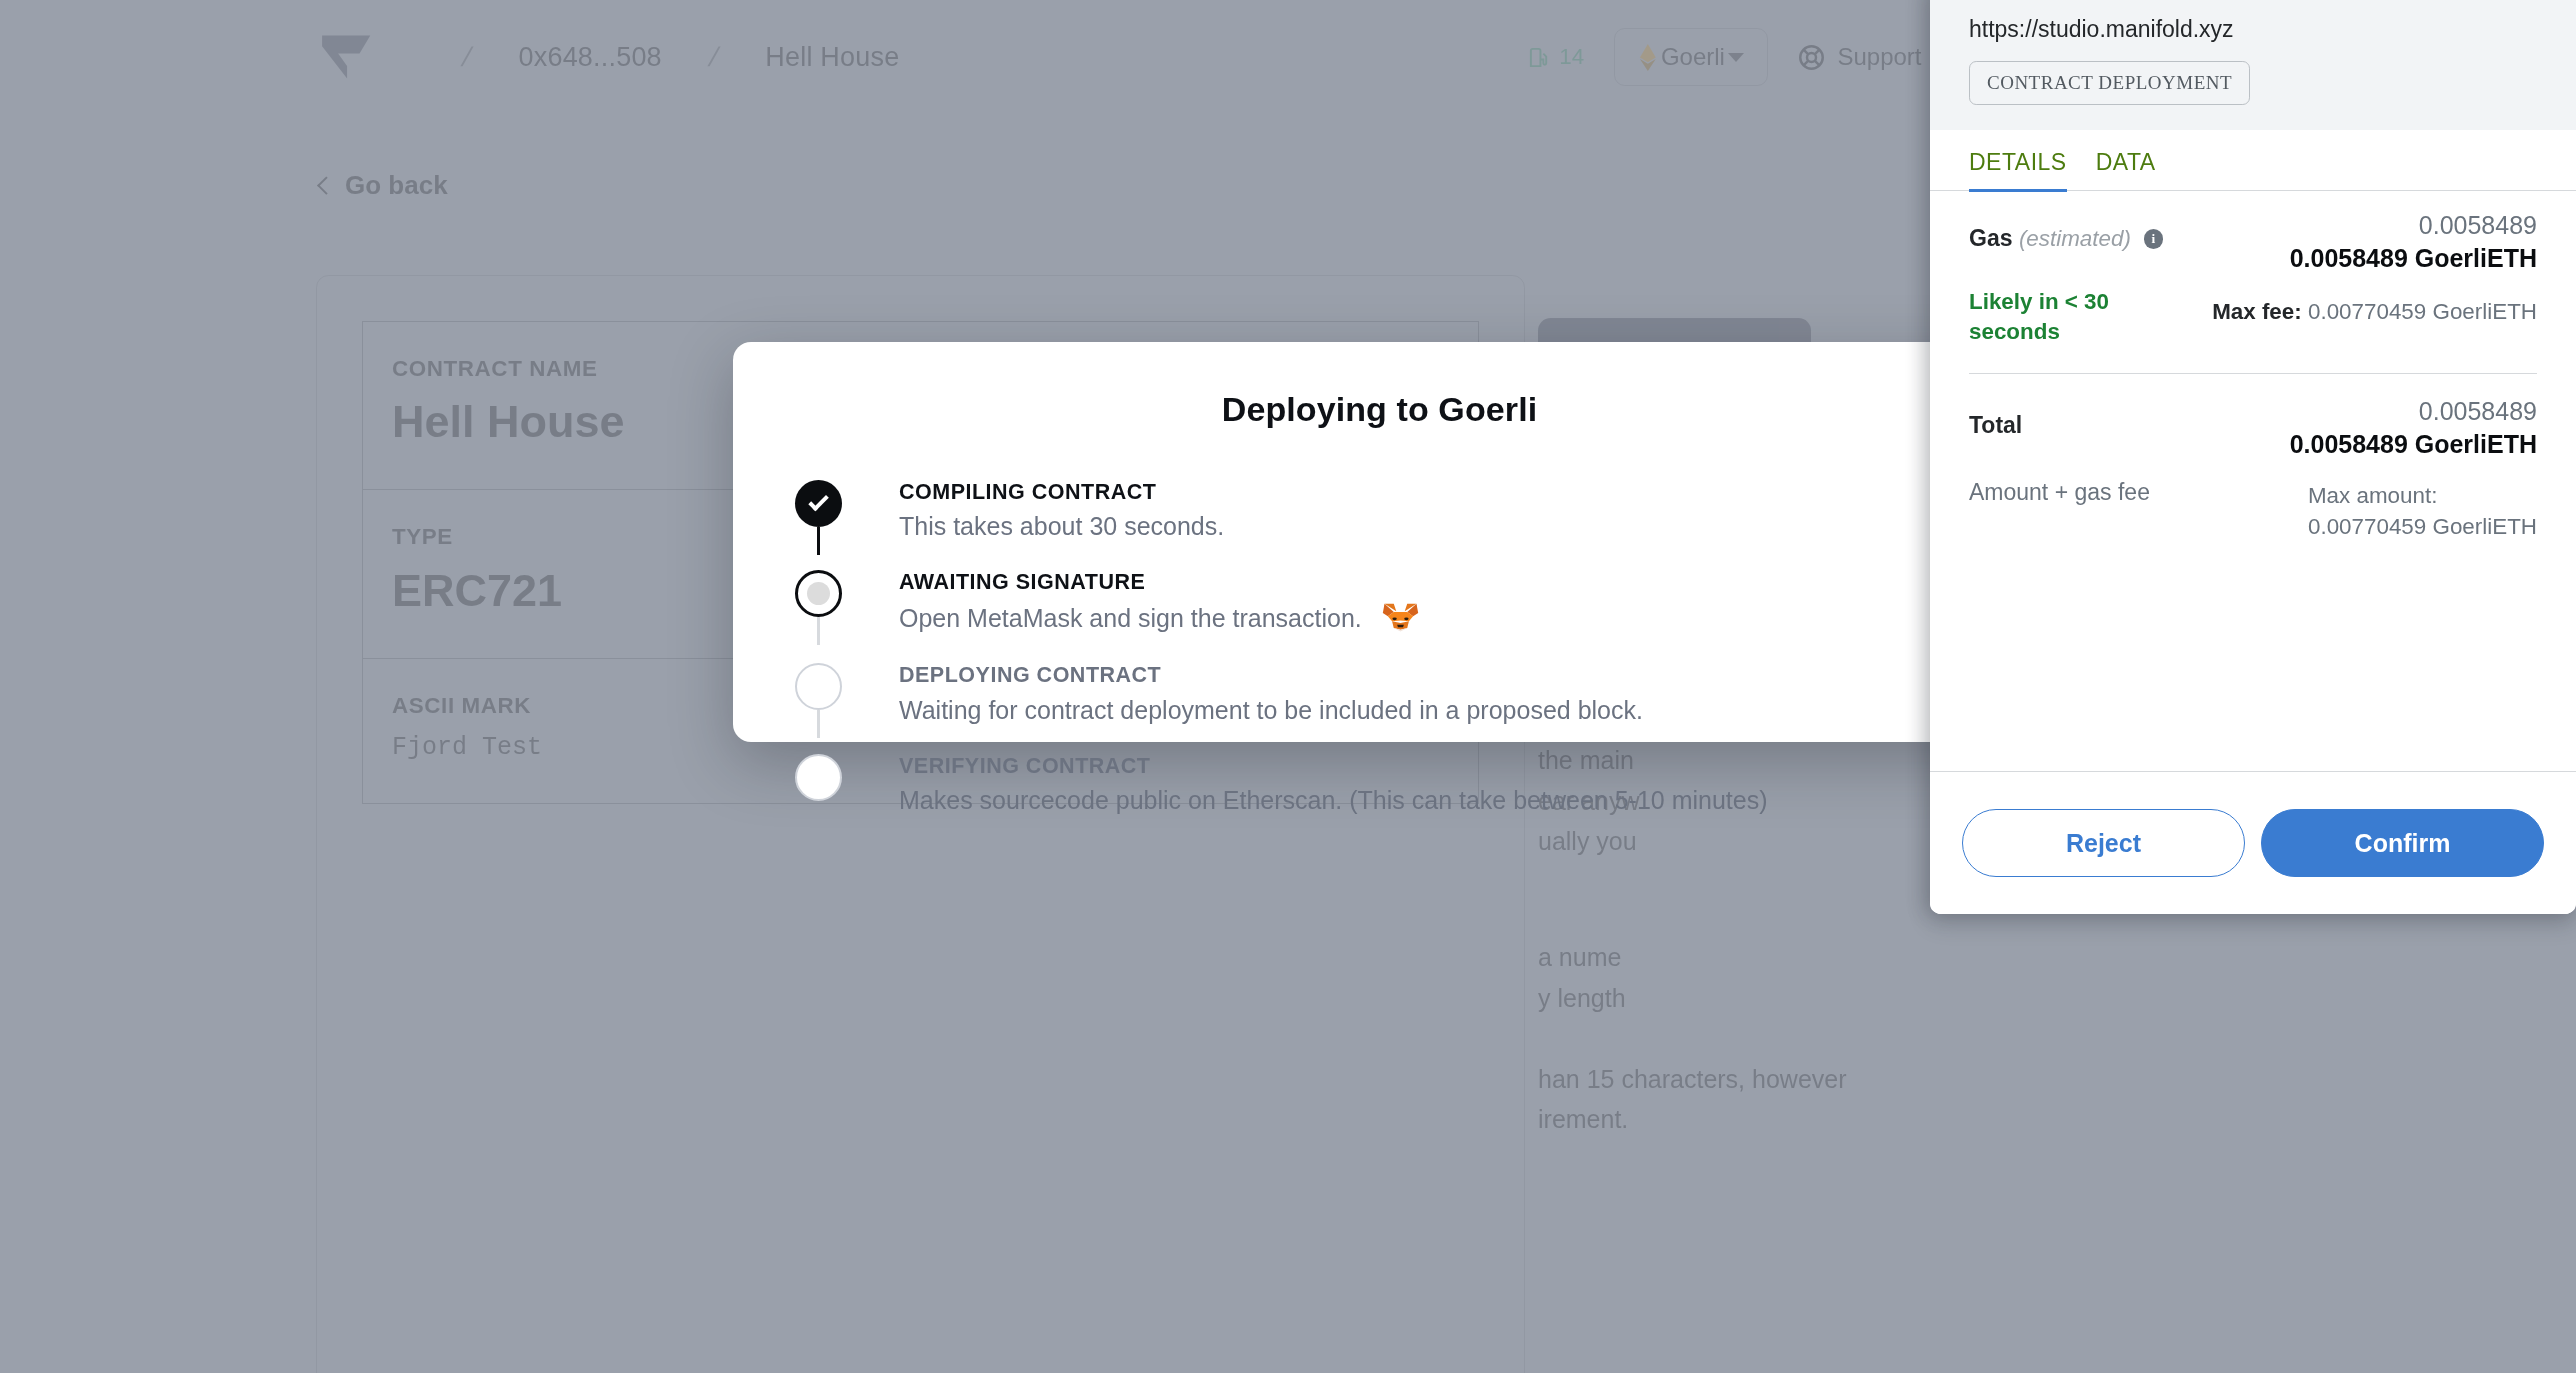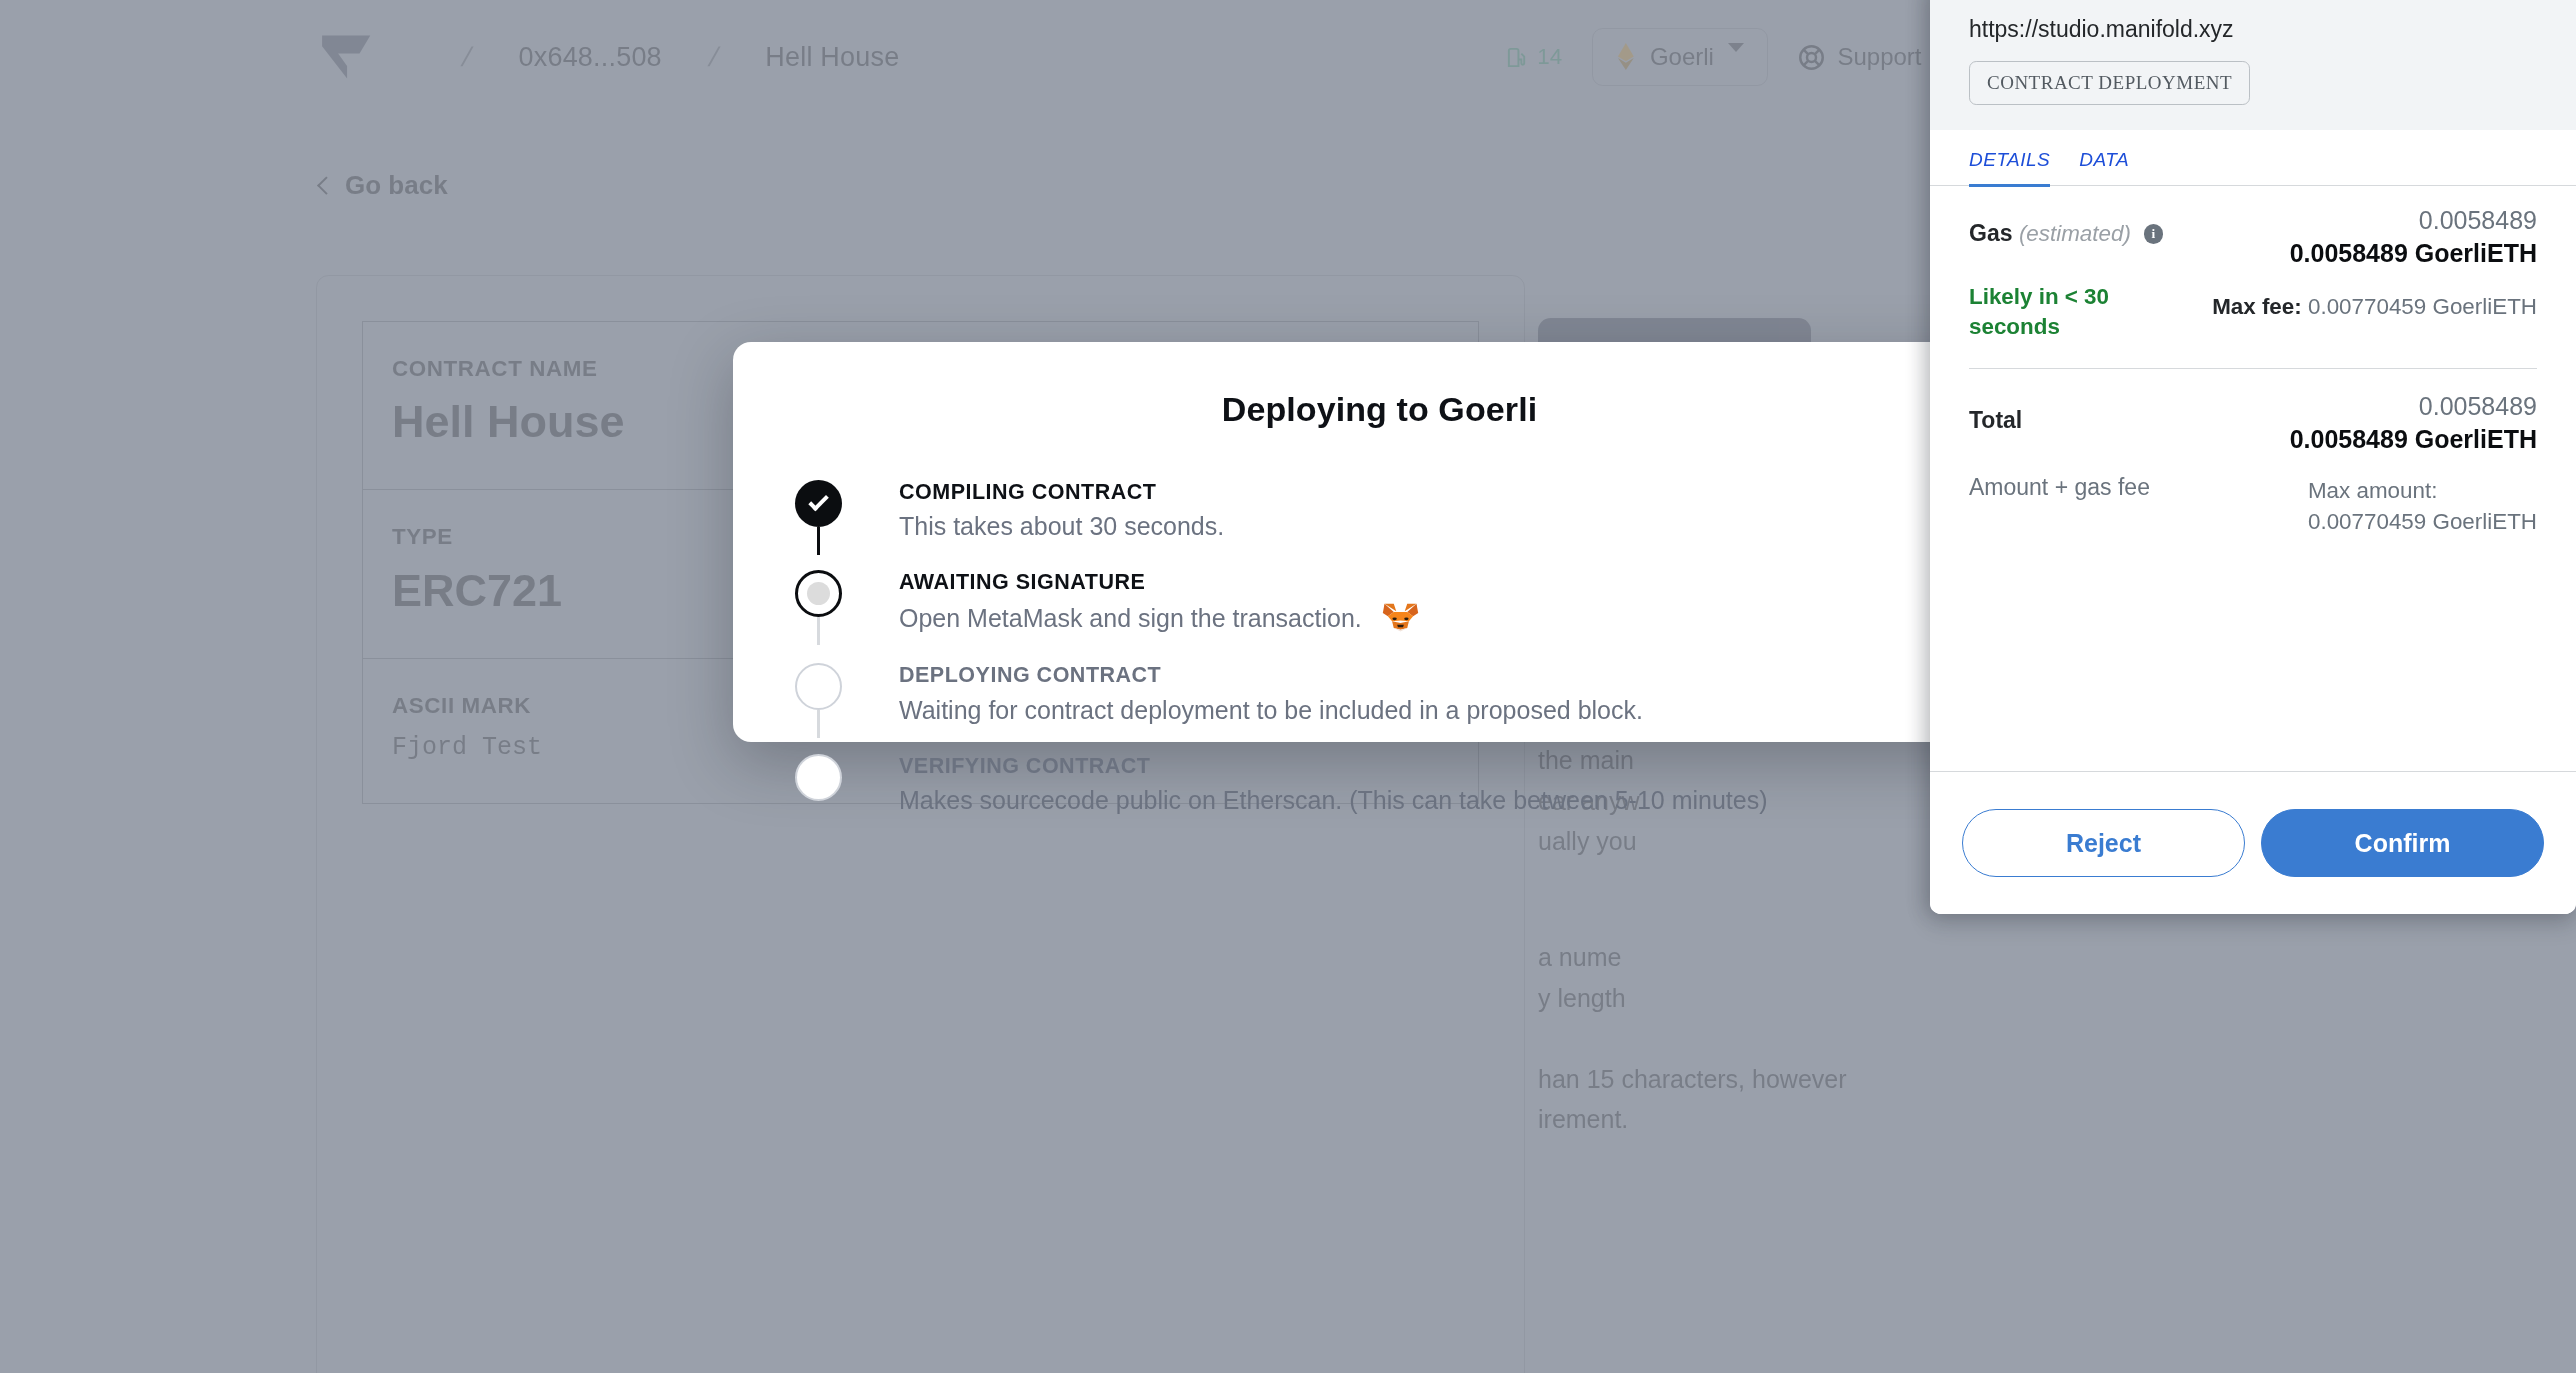--- a/index.html
+++ b/index.html
@@ -42,21 +42,21 @@
     color: #2b2f38; font-size: 27px; font-weight: 400;
     letter-spacing: 0.2px;
   }
   .nav-left { position: absolute; left: 320px; top: 0; height: 114px;
     display: flex; align-items: center; gap: 48px; padding-left: 143px; }
   .nav-right { position: absolute; right: 626px; top: 0; height: 114px;
     display: flex; align-items: center; gap: 30px; }
   .gas-chip { display: flex; align-items: center; gap: 8px;
     color: #3f8a6e; font-size: 22.4px; }
   .net-chip {
-    display: flex; align-items: flex-start; gap: 14px;
+    display: flex; align-items: center; gap: 3px;
     border: 1.3px solid rgba(40,45,55,.22);
     border-radius: 10.7px; padding: 14.3px 23px;
     color: #2b2f38; font-size: 24px;
   }
   .support-chip { display: flex; align-items: center; gap: 12.5px;
     color: #2b2f38; font-size: 24px; }
   .caret { width: 0; height: 0; border-left: 8px solid transparent;
     border-right: 8px solid transparent; border-top: 9.8px solid currentColor; opacity:.85; }
 
   
@@ -172,22 +172,22 @@
   .mm-tag {
     display: inline-block; margin-top: 18px;
     border: 1.3px solid #bbc0c5; border-radius: 7.2px;
     padding: 9.8px 17px; color: #535a61; font-size: 19px; letter-spacing: 0.5px; font-family: Liberation Serif, serif;
   }
   .mm-tabs {
     display: flex; gap: 29px; padding: 0 39px;
     border-bottom: 1.3px solid #d6d9dc; background: #fff;
   }
   .mm-tab {
-    padding: 19.7px 0 12.5px 0; color: #1d4ed8; font-size: 19px; letter-spacing: 0.5px;
-    border-bottom: 3.6px solid transparent; margin-bottom: -1.8px; font-style: italic;
+    padding: 19.7px 0 12.5px 0; color: #4d7c0f; font-size: 23px; letter-spacing: 0.5px;
+    border-bottom: 3.6px solid transparent; margin-bottom: -1.8px;
   }
   .mm-tab.on { border-bottom-color: #3a7cd1; }
   .mm-body { padding: 19.7px 39px 0 39px; }
   .mm-market {
     display: flex; align-items: center; justify-content: flex-end; gap: 9px;
     color: #3a7cd1; font-size: 23px; font-weight: 500; padding: 14.3px 0 9px 0;
   }
   .mm-fox-sm { width: 29px; height: 24px; }
   .chev-r { width: 10.7px; height: 10.7px; border-top: 3.1px solid currentColor;
     border-right: 3.1px solid currentColor; transform: rotate(45deg); margin-left: 3.6px; }

